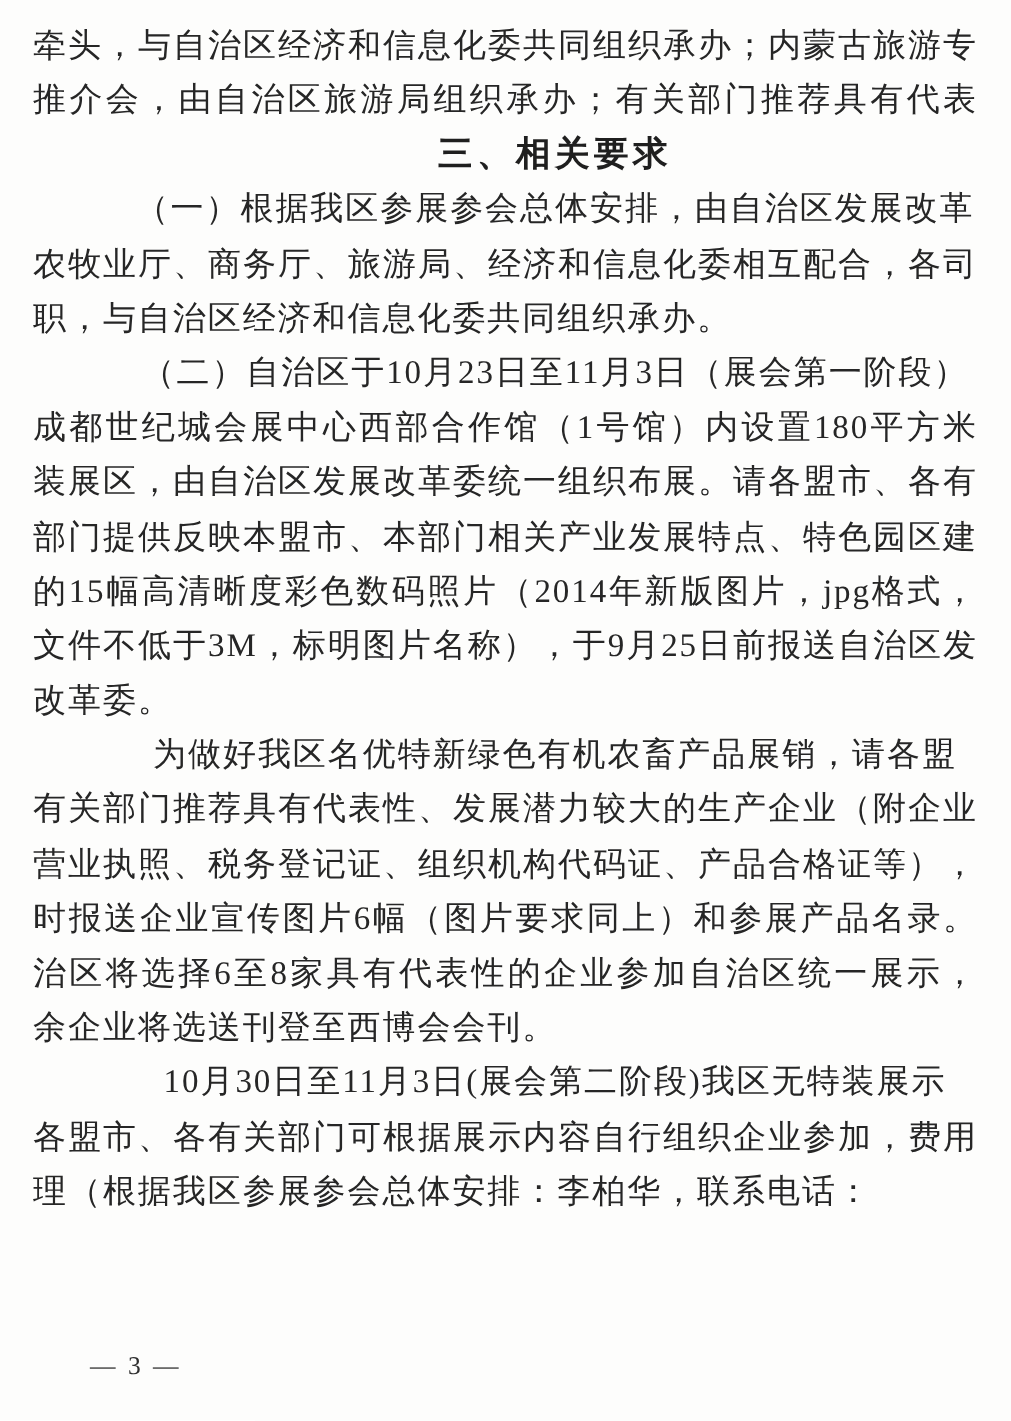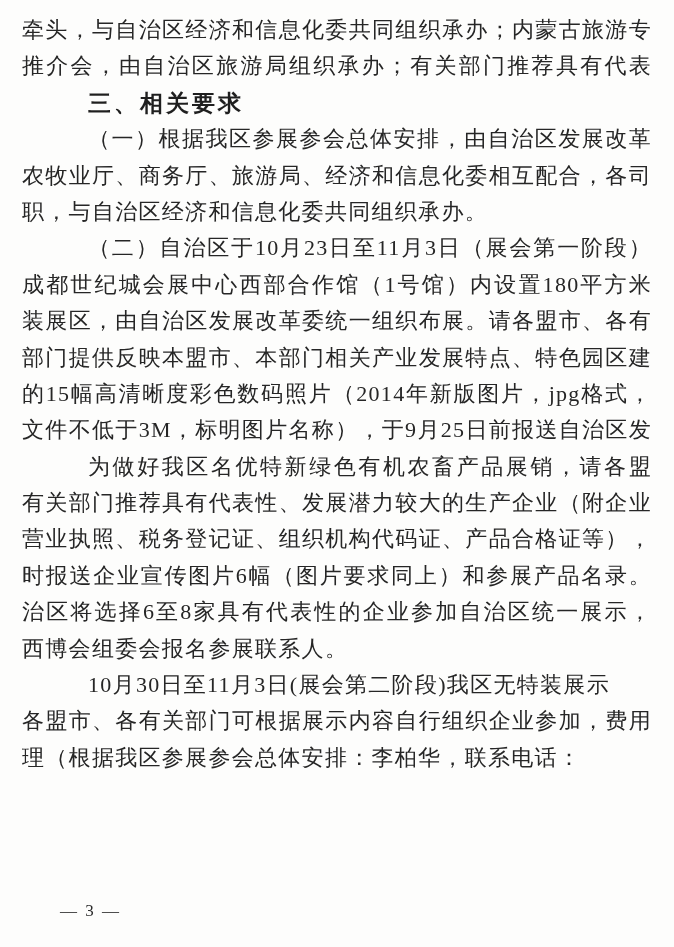--- a/index.html
+++ b/index.html
@@ -31,20 +31,21 @@
     overflow: hidden;
   }
   
   .ln.fill {
     text-align: justify;
     text-align-last: justify;
   }
   
   .ln.indent {
     text-indent: 66px;
+    text-align: center;
   }
   .ln.heading {
     font-family: "DejaVu Sans", "Liberation Sans", sans-serif;
     font-weight: 700;
     font-size: 23px;
     letter-spacing: 3px;
     color: #1f1f1f;
   }
   .footer {
     position: absolute;
@@ -75,29 +76,30 @@
       <div class="ln">职，与自治区经济和信息化委共同组织承办。</div>
     </div>
 
     <div>
       <div class="ln fill indent">（二）自治区于10月23日至11月3日（展会第一阶段）在</div>
       <div class="ln fill">成都世纪城会展中心西部合作馆（1号馆）内设置180平方米特</div>
       <div class="ln fill">装展区，由自治区发展改革委统一组织布展。请各盟市、各有关</div>
       <div class="ln fill">部门提供反映本盟市、本部门相关产业发展特点、特色园区建设</div>
       <div class="ln fill">的15幅高清晰度彩色数码照片（2014年新版图片，jpg格式，</div>
       <div class="ln fill">文件不低于3M，标明图片名称），于9月25日前报送自治区发展</div>
+      <div class="ln">改革委。</div>
     </div>
 
     <div>
       <div class="ln fill indent">为做好我区名优特新绿色有机农畜产品展销，请各盟市、各</div>
       <div class="ln fill">有关部门推荐具有代表性、发展潜力较大的生产企业（附企业的</div>
       <div class="ln fill">营业执照、税务登记证、组织机构代码证、产品合格证等），同</div>
       <div class="ln fill">时报送企业宣传图片6幅（图片要求同上）和参展产品名录。自</div>
       <div class="ln fill">治区将选择6至8家具有代表性的企业参加自治区统一展示，其</div>
-      <div class="ln">西博会组委会报名参展联系人。</div>
+      <div class="ln">余企业将选送刊登至西博会会刊。</div>
     </div>
 
     <div>
       <div class="ln indent">10月30日至11月3日(展会第二阶段)我区无特装展示区，</div>
       <div class="ln fill">各盟市、各有关部门可根据展示内容自行组织企业参加，费用自</div>
       <div class="ln">理（根据我区参展参会总体安排：李柏华，联系电话：</div>
     </div>
 
   </div>
 

